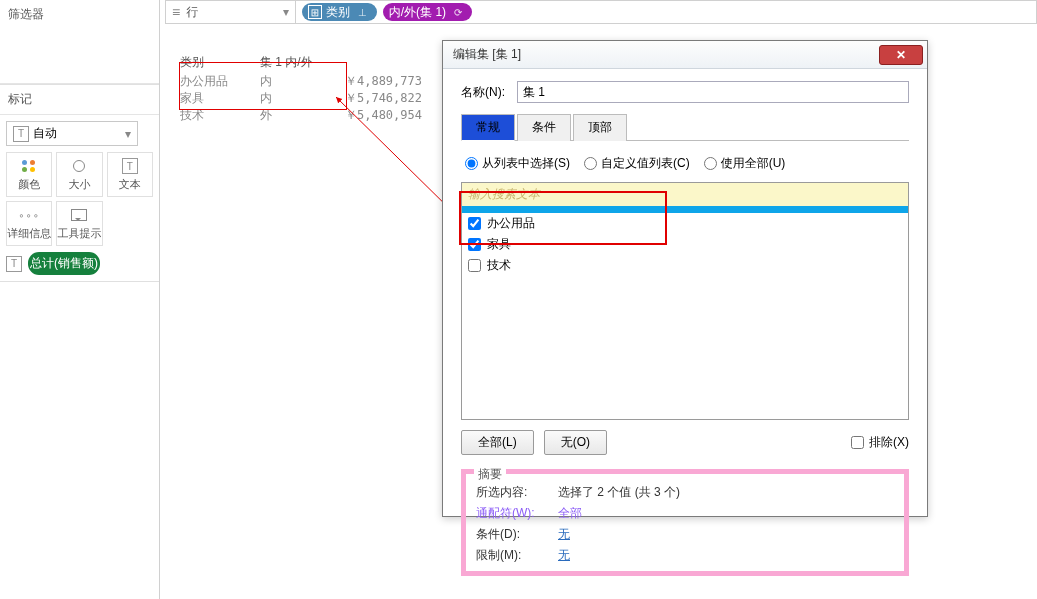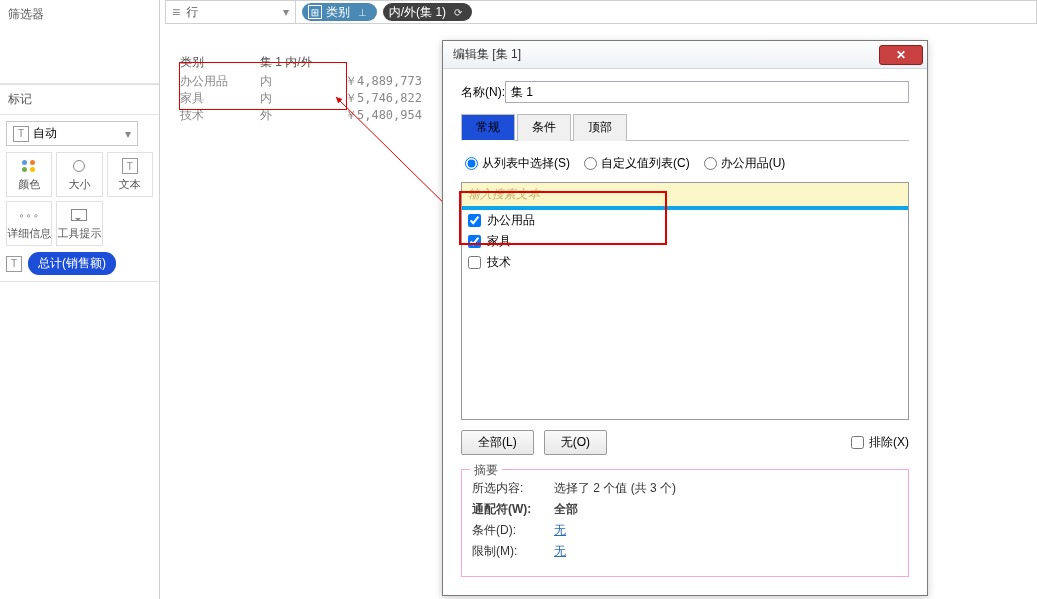--- a/index.html
+++ b/index.html
@@ -11,70 +11,70 @@
 .sb-header { padding: 6px 8px; color: #555; border-bottom: 1px solid #e5e5e5; }
 .sb-header-filter { height: 84px; }
 .marks-body { padding: 6px; }
 .marks-select { display:flex; align-items:center; gap:4px; border:1px solid #c8c8c8; padding:3px 6px; width: 132px; margin-bottom:6px; }
 .marks-select .caret { margin-left:auto; color:#888; }
 .mark-row { display:flex; gap:4px; margin-bottom:4px; }
 .mark-cell { flex:1; border:1px solid #e0e0e0; display:flex; flex-direction:column; align-items:center; justify-content:center; padding:4px 0; cursor:pointer; }
 .mark-cell span.lbl { font-size:11px; color:#555; margin-top:2px; }
 .mark-ic { width:18px; height:18px; display:flex; align-items:center; justify-content:center; }
 .pill-row { display:flex; align-items:center; gap:6px; margin-top:6px; }
-.pill-green { background:#1d4ed8; color:#fff; border-radius:11px; padding:3px 10px; font-size:12px; }
+.pill-green { background:#15803d; color:#fff; border-radius:11px; padding:3px 2px; font-size:12px; }
 .t-icon { width:16px; height:16px; border:1px solid #999; color:#888; font-size:10px; display:flex; align-items:center; justify-content:center; }
 
 
 .shelf { position:absolute; left:165px; top:0; right:0; height:24px; border:1px solid #d0d0d0; display:flex; align-items:center; background:#fff; }
 .shelf-label { display:flex; align-items:center; gap:6px; width:130px; padding:0 6px; color:#555; border-right:1px solid #d0d0d0; height:100%; }
 .shelf-label .caret { margin-left:auto; color:#888; }
 .pill { display:flex; align-items:center; gap:4px; color:#fff; border-radius:11px; padding:2px 10px 2px 6px; margin-left:6px; font-size:12px; height:18px; }
 .pill-blue { background:#4b89b5; }
-.pill-teal { background:#404040; }
+.pill-teal { background:#a21caf; }
 .pill .picon { width:14px; height:14px; display:flex; align-items:center; justify-content:center; font-size:10px; }
 .pill .pend { margin-left:4px; font-size:10px; opacity:0.85; }
 
 
 .crosstab { position:absolute; left:180px; top:52px; }
 .ct-head { display:flex; color:#555; }
 .ct-head div { padding:2px 0; }
 .ct-row { display:flex; color:#888; font-family: Consolas, monospace; }
 .ct-row span { color:#888; }
 .c1 { width:80px; }
 .c2 { width:72px; }
 .c3 { width:90px; text-align:right; font-family: Consolas, monospace; color:#999; }
 .red-box-1 { position:absolute; left:179px; top:62px; width:168px; height:48px; border:1px solid #e00000; pointer-events:none; }
 
 
-.dialog { position:absolute; left:442px; top:40px; width:486px; height:556px; border:1px solid #7a7a7a; background:#fff; box-shadow:0 2px 8px rgba(0,0,0,0.2); }
+.dialog { position:absolute; left:442px; top:40px; width:486px; height:477px; border:1px solid #7a7a7a; background:#fff; box-shadow:0 2px 8px rgba(0,0,0,0.2); }
 .dlg-title { height:28px; background:linear-gradient(#fdfdfd,#eef2f6); border-bottom:1px solid #cfd6dd; display:flex; align-items:center; padding:0 4px 0 10px; color:#333; }
 .dlg-close { margin-left:auto; width:44px; height:20px; background:#c84040; border:1px solid #8a2020; border-radius:3px; color:#fff; display:flex; align-items:center; justify-content:center; font-weight:bold; font-size:11px; cursor:pointer; }
 .dlg-body { padding:12px 18px; }
-.fld-row { display:flex; align-items:center; gap:0; margin-bottom:10px; }
+.fld-row { display:flex; align-items:center; gap:12px; margin-bottom:10px; }
 .fld-row input[type=text] { flex:1; border:1px solid #aab; padding:3px 5px; height:22px; }
 .tabs { display:flex; border-bottom:1px solid #bcbcbc; margin-bottom:14px; }
 .tab { padding:4px 14px; border:1px solid #bcbcbc; border-bottom:none; background:#f0f0f0; margin-right:2px; position:relative; top:1px; cursor:pointer; }
 .tab.active { background:#1d4ed8; border-bottom:1px solid #fff; }
 .radio-row { display:flex; align-items:center; gap:14px; margin-bottom:10px; padding-left:4px; }
 .radio-row label { display:flex; align-items:center; gap:4px; cursor:pointer; }
 .listbox { border:1px solid #9a9a9a; height:238px; overflow:auto; }
-.search-row { background:#fbf7c9; border-bottom:4px solid #0ea5e9; padding:3px 6px; color:#c7b46e; font-style:italic; }
+.search-row { background:#fbf7c9; border-bottom:7px solid #0ea5e9; padding:3px 6px; color:#c7b46e; font-style:italic; }
 .li-row { display:flex; align-items:center; gap:6px; padding:2px 6px; }
 .li-row input { width:13px; height:13px; }
 .red-box-2 { position:absolute; border:2px solid #e00000; pointer-events:none; left:459px; top:191px; width:208px; height:54px; }
 .btn-row { display:flex; align-items:center; gap:10px; margin-top:10px; }
 .btn { border:1px solid #9a9a9a; background:linear-gradient(#fafafa,#e8e8e8); padding:3px 16px; border-radius:2px; cursor:pointer; }
 .exclude { margin-left:auto; display:flex; align-items:center; gap:5px; }
-.summary { border:1px solid #f9a8d4; margin-top:14px; padding:8px 10px 14px; position:relative; }
+.summary { border:5px solid #f9a8d4; margin-top:14px; padding:8px 10px 5px; position:relative; }
 .summary-title { position:absolute; top:-8px; left:8px; background:#fff; padding:0 4px; color:#555; }
 .sum-row { display:flex; gap:10px; padding:2px 0; }
 .sum-row .k { width:72px; color:#333; }
 .sum-row .v { color:#333; }
-.sum-row.dim .k, .sum-row.dim .v { color:#404040;font-weight:bold; }
+.sum-row.dim .k, .sum-row.dim .v { color:#8b5cf6; }
 .sum-row .link { color:#2a6bbd; text-decoration:underline; cursor:pointer; }
 
 
 .arrow-svg { position:absolute; left:0; top:0; pointer-events:none; }
 
 
 .ic-rows::before { content:"≡"; color:#888; font-size:14px; }
 .ic-plus { border:1px solid #fff; width:10px; height:10px; display:flex; align-items:center; justify-content:center; font-size:9px; }
 .dots4 { display:grid; grid-template-columns:6px 6px; grid-gap:2px; }
 .dots4 i { width:5px; height:5px; border-radius:50%; }
@@ -217,21 +217,21 @@
       <label>
           <input type="radio" name="src" checked="" style=""> 
           <span>从列表中选择(S)</span>
         </label>
       <label>
           <input type="radio" name="src" style=""> 
           <span>自定义值列表(C)</span>
         </label>
       <label>
           <input type="radio" name="src" style=""> 
-          <span>办公用品(U)</span>
+          <span>使用全部(U)</span>
         </label>
     </div>
     <div class="listbox">
       <div class="search-row">输入搜索文本</div>
       <div class="li-row">
         <input type="checkbox" checked="" style="">
         <span>办公用品</span>
       </div>
       <div class="li-row">
         <input type="checkbox" checked="" style="">

